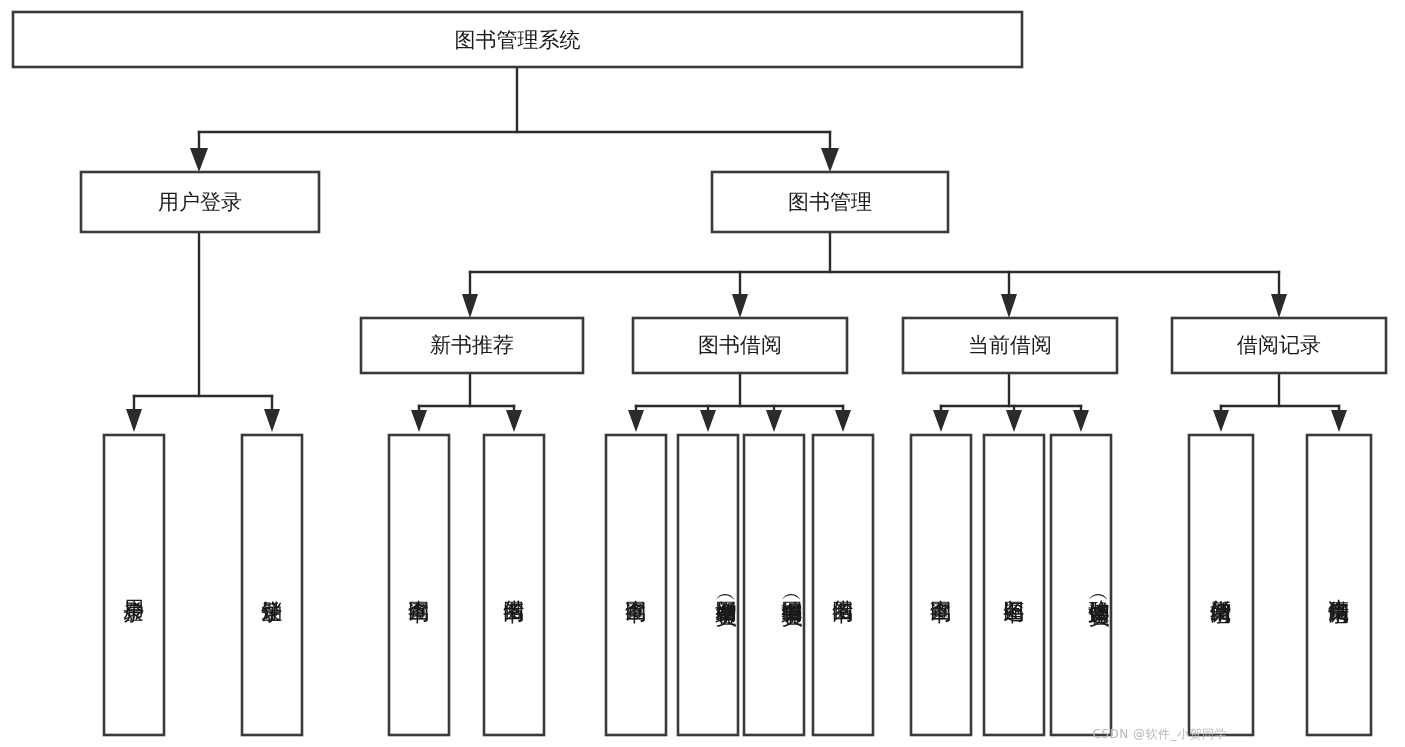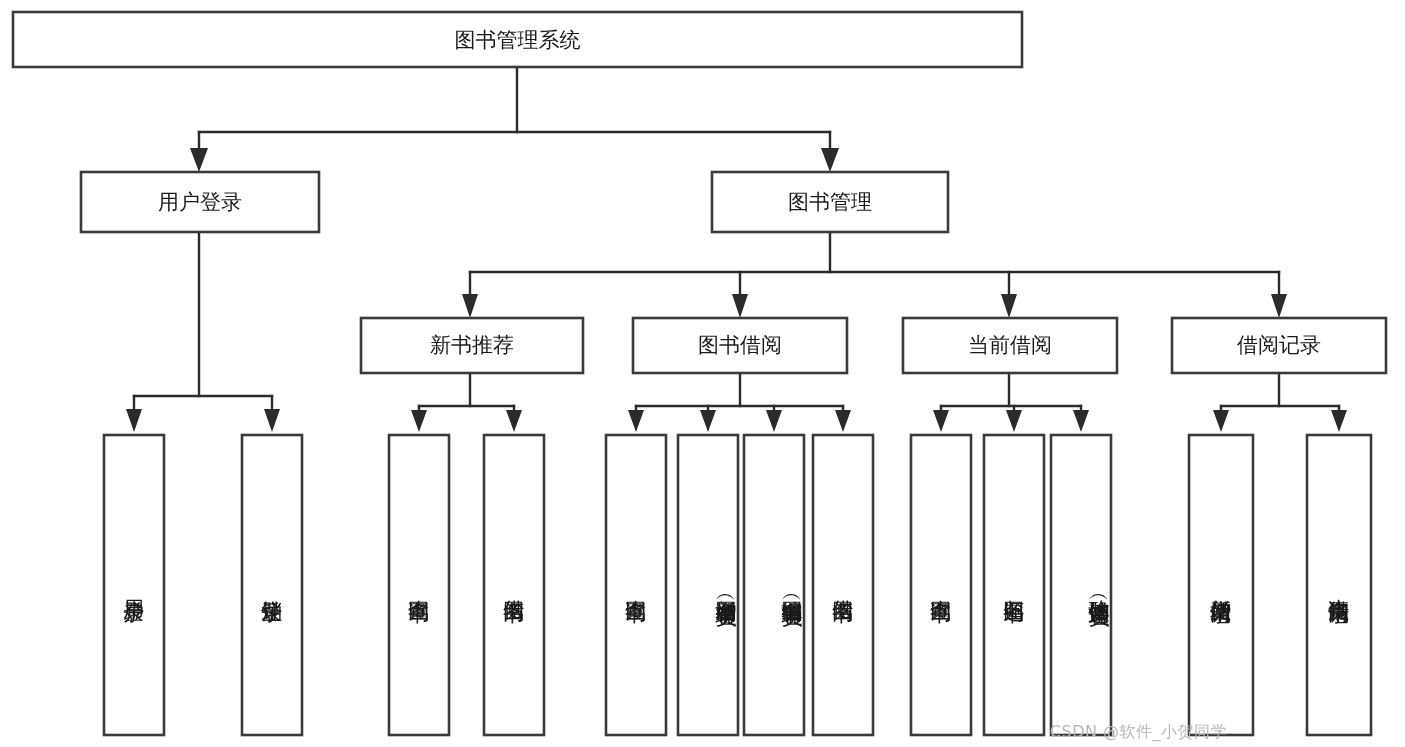--- a/index.html
+++ b/index.html
@@ -60,21 +60,21 @@
     letter-spacing: 1px;
     text-align: center;
     white-space: nowrap;
     pointer-events: none;
   }
   #watermark {
     position: absolute;
     right: 8px;
     bottom: 4px;
     font-family: "DejaVu Sans", "Liberation Sans", sans-serif;
-    font-size: 16px;
+    font-size: 12px;
     color: #b7b7b7;
     letter-spacing: 0.5px;
     white-space: nowrap;
   }
 </style>
 </head>
 <body>
 
 <div id="diagram-root">
 

